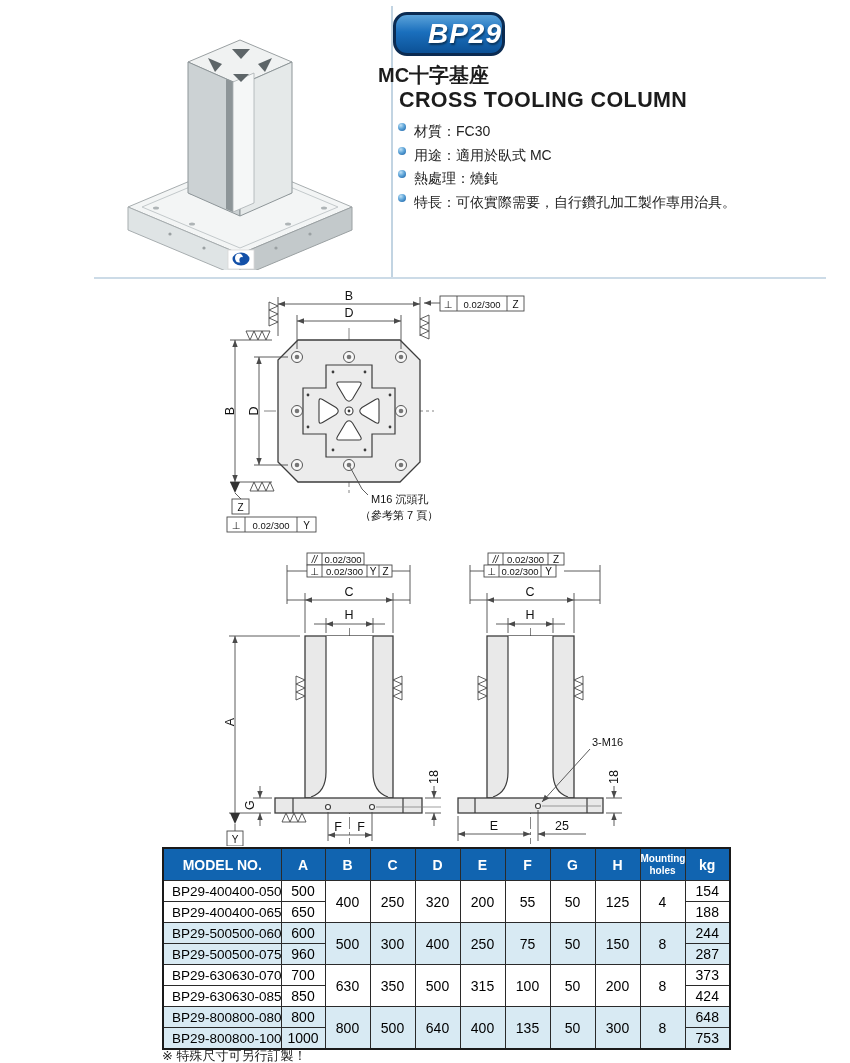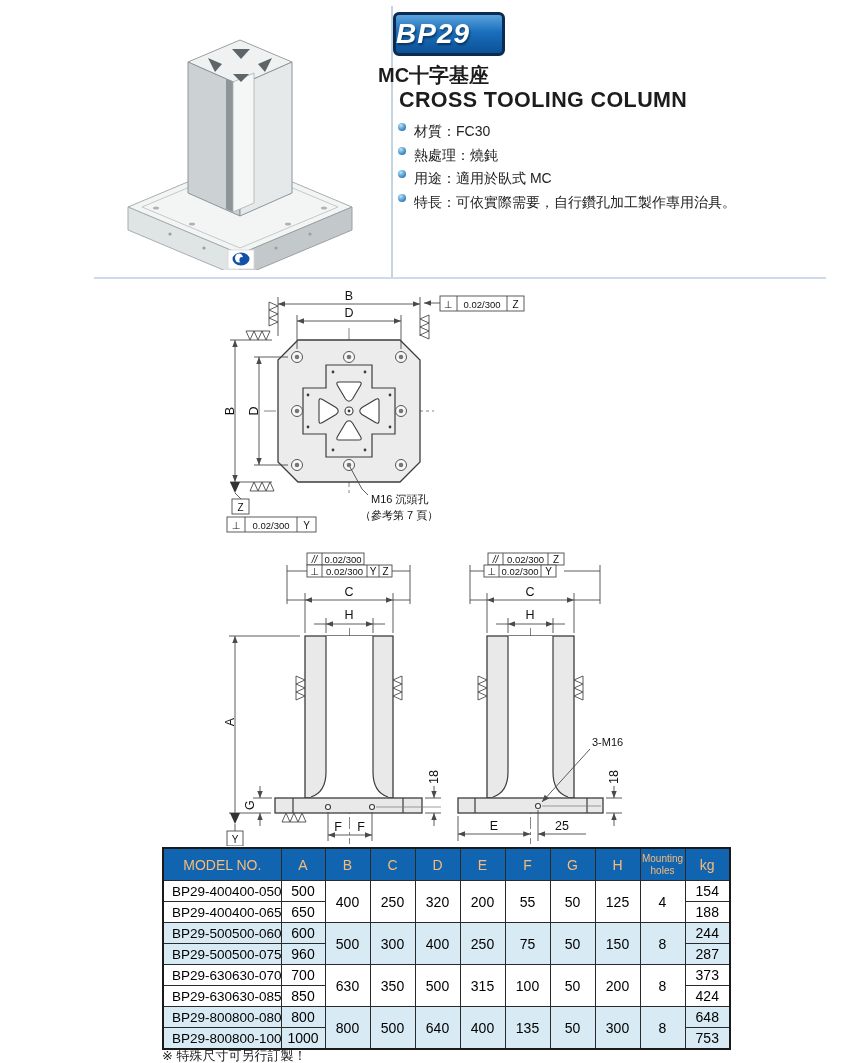--- a/index.html
+++ b/index.html
@@ -2,22 +2,22 @@
 <html><head>
 <meta charset="utf-8">
 <style>
   html,body{margin:0;padding:0;background:#ffffff;}
   .page{position:relative;width:850px;height:1063px;background:#fff;overflow:hidden;
         font-family:"Liberation Sans","DejaVu Sans",sans-serif;color:#111;}
   
   .vdivider{position:absolute;left:391px;top:6px;width:2px;height:271px;background:#c2d4e2;}
   .hrule{position:absolute;left:94px;top:277px;width:732px;height:2px;background:#ccdbe7;}
   .badge{position:absolute;left:393px;top:12px;width:106px;height:38px;border:3px solid #0b2b52;
-         border-radius:6px;background:linear-gradient(180deg,#5ba3da 0%,#1a6fbd 45%,#0c5196 100%);
-         color:#fff;font-style:italic;font-weight:bold;font-size:28px;text-align:left;
+         border-radius:14px;background:linear-gradient(180deg,#5ba3da 0%,#1a6fbd 45%,#0c5196 100%);
+         color:#fff;font-style:italic;font-weight:bold;font-size:28px;text-align:right;
          line-height:38px;letter-spacing:1px;text-shadow:1px 2px 2px rgba(0,0,0,.45);}
   .title-zh{position:absolute;left:378px;top:62px;font-size:20px;font-weight:bold;color:#1c1c1c;}
   .title-en{position:absolute;left:399px;top:88px;font-size:21.5px;font-weight:bold;color:#1c1c1c;letter-spacing:.4px;}
   .specs{position:absolute;left:398px;top:123px;}
   .spec{display:flex;align-items:flex-start;margin-bottom:5.5px;font-size:14px;color:#222;}
   .dot{width:8px;height:8px;border-radius:50%;margin-right:8px;flex:0 0 auto;
        background:radial-gradient(circle at 35% 30%,#bfe0f5 0%,#5da4d8 45%,#14599f 100%);}
   
   .drawing{position:absolute;left:0;top:286px;}
   svg{font-family:"Liberation Sans","DejaVu Sans",sans-serif;}
@@ -33,21 +33,21 @@
   .smb{font-size:10px;fill:#111;}
   .box{fill:#fff;stroke:#4a4a4a;stroke-width:0.9;}
   .fin{fill:none;stroke:#4a4a4a;stroke-width:0.9;}
   .cn{font-size:11px;fill:#111;}
   
   .spec-table{position:absolute;left:162px;top:847px;border-collapse:collapse;table-layout:fixed;
               width:567px;font-size:14px;color:#000;}
   .spec-table th,.spec-table td{border:1px solid #2a2a2a;padding:0;height:20px;text-align:center;
               overflow:hidden;white-space:nowrap;}
   .spec-table{border:2px solid #1a1a1a;}
-  .spec-table th{background:#1164b0;color:#fdba74;font-weight:normal;height:31px;font-size:14px;margin-left:44px;}
+  .spec-table th{background:#1164b0;color:#ffffff;font-weight:bold;height:31px;font-size:14px;margin-left:44px;}
   .spec-table th.mh{font-size:10px;line-height:1.15;white-space:normal;}
   .spec-table td.model{text-align:left;padding-left:8px;font-size:13.5px;}
   tr.alt td{background:#d8eaf3;}
   tr.r2 td{border-top-color:#8f8f8f;}
   .footnote{position:absolute;left:162px;top:1047px;font-size:13px;color:#1a1a1a;}
 </style>
 </head>
 <body>
 
 <div class="page">
@@ -93,25 +93,25 @@
   <div class="badge">BP29</div>
   <div class="title-zh">MC十字基座</div>
   <div class="title-en">CROSS TOOLING COLUMN</div>
   <div class="specs">
     <div class="spec">
         <span class="dot"></span>
         <span>材質：FC30</span>
       </div>
     <div class="spec">
         <span class="dot"></span>
-        <span>熱處理：燒鈍</span>
+        <span>用途：適用於臥式 MC</span>
       </div>
     <div class="spec">
         <span class="dot"></span>
-        <span>用途：適用於臥式 MC</span>
+        <span>熱處理：燒鈍</span>
       </div>
     <div class="spec">
         <span class="dot"></span>
         <span>特長：可依實際需要，自行鑽孔加工製作專用治具。</span>
       </div>
   </div>
 
   <svg class="drawing" width="850" height="560" viewBox="0 286 850 560">
     <defs>
       <marker id="ar" viewBox="0 0 10 10" refX="9" refY="5" markerWidth="9" markerHeight="9" orient="auto-start-reverse">

